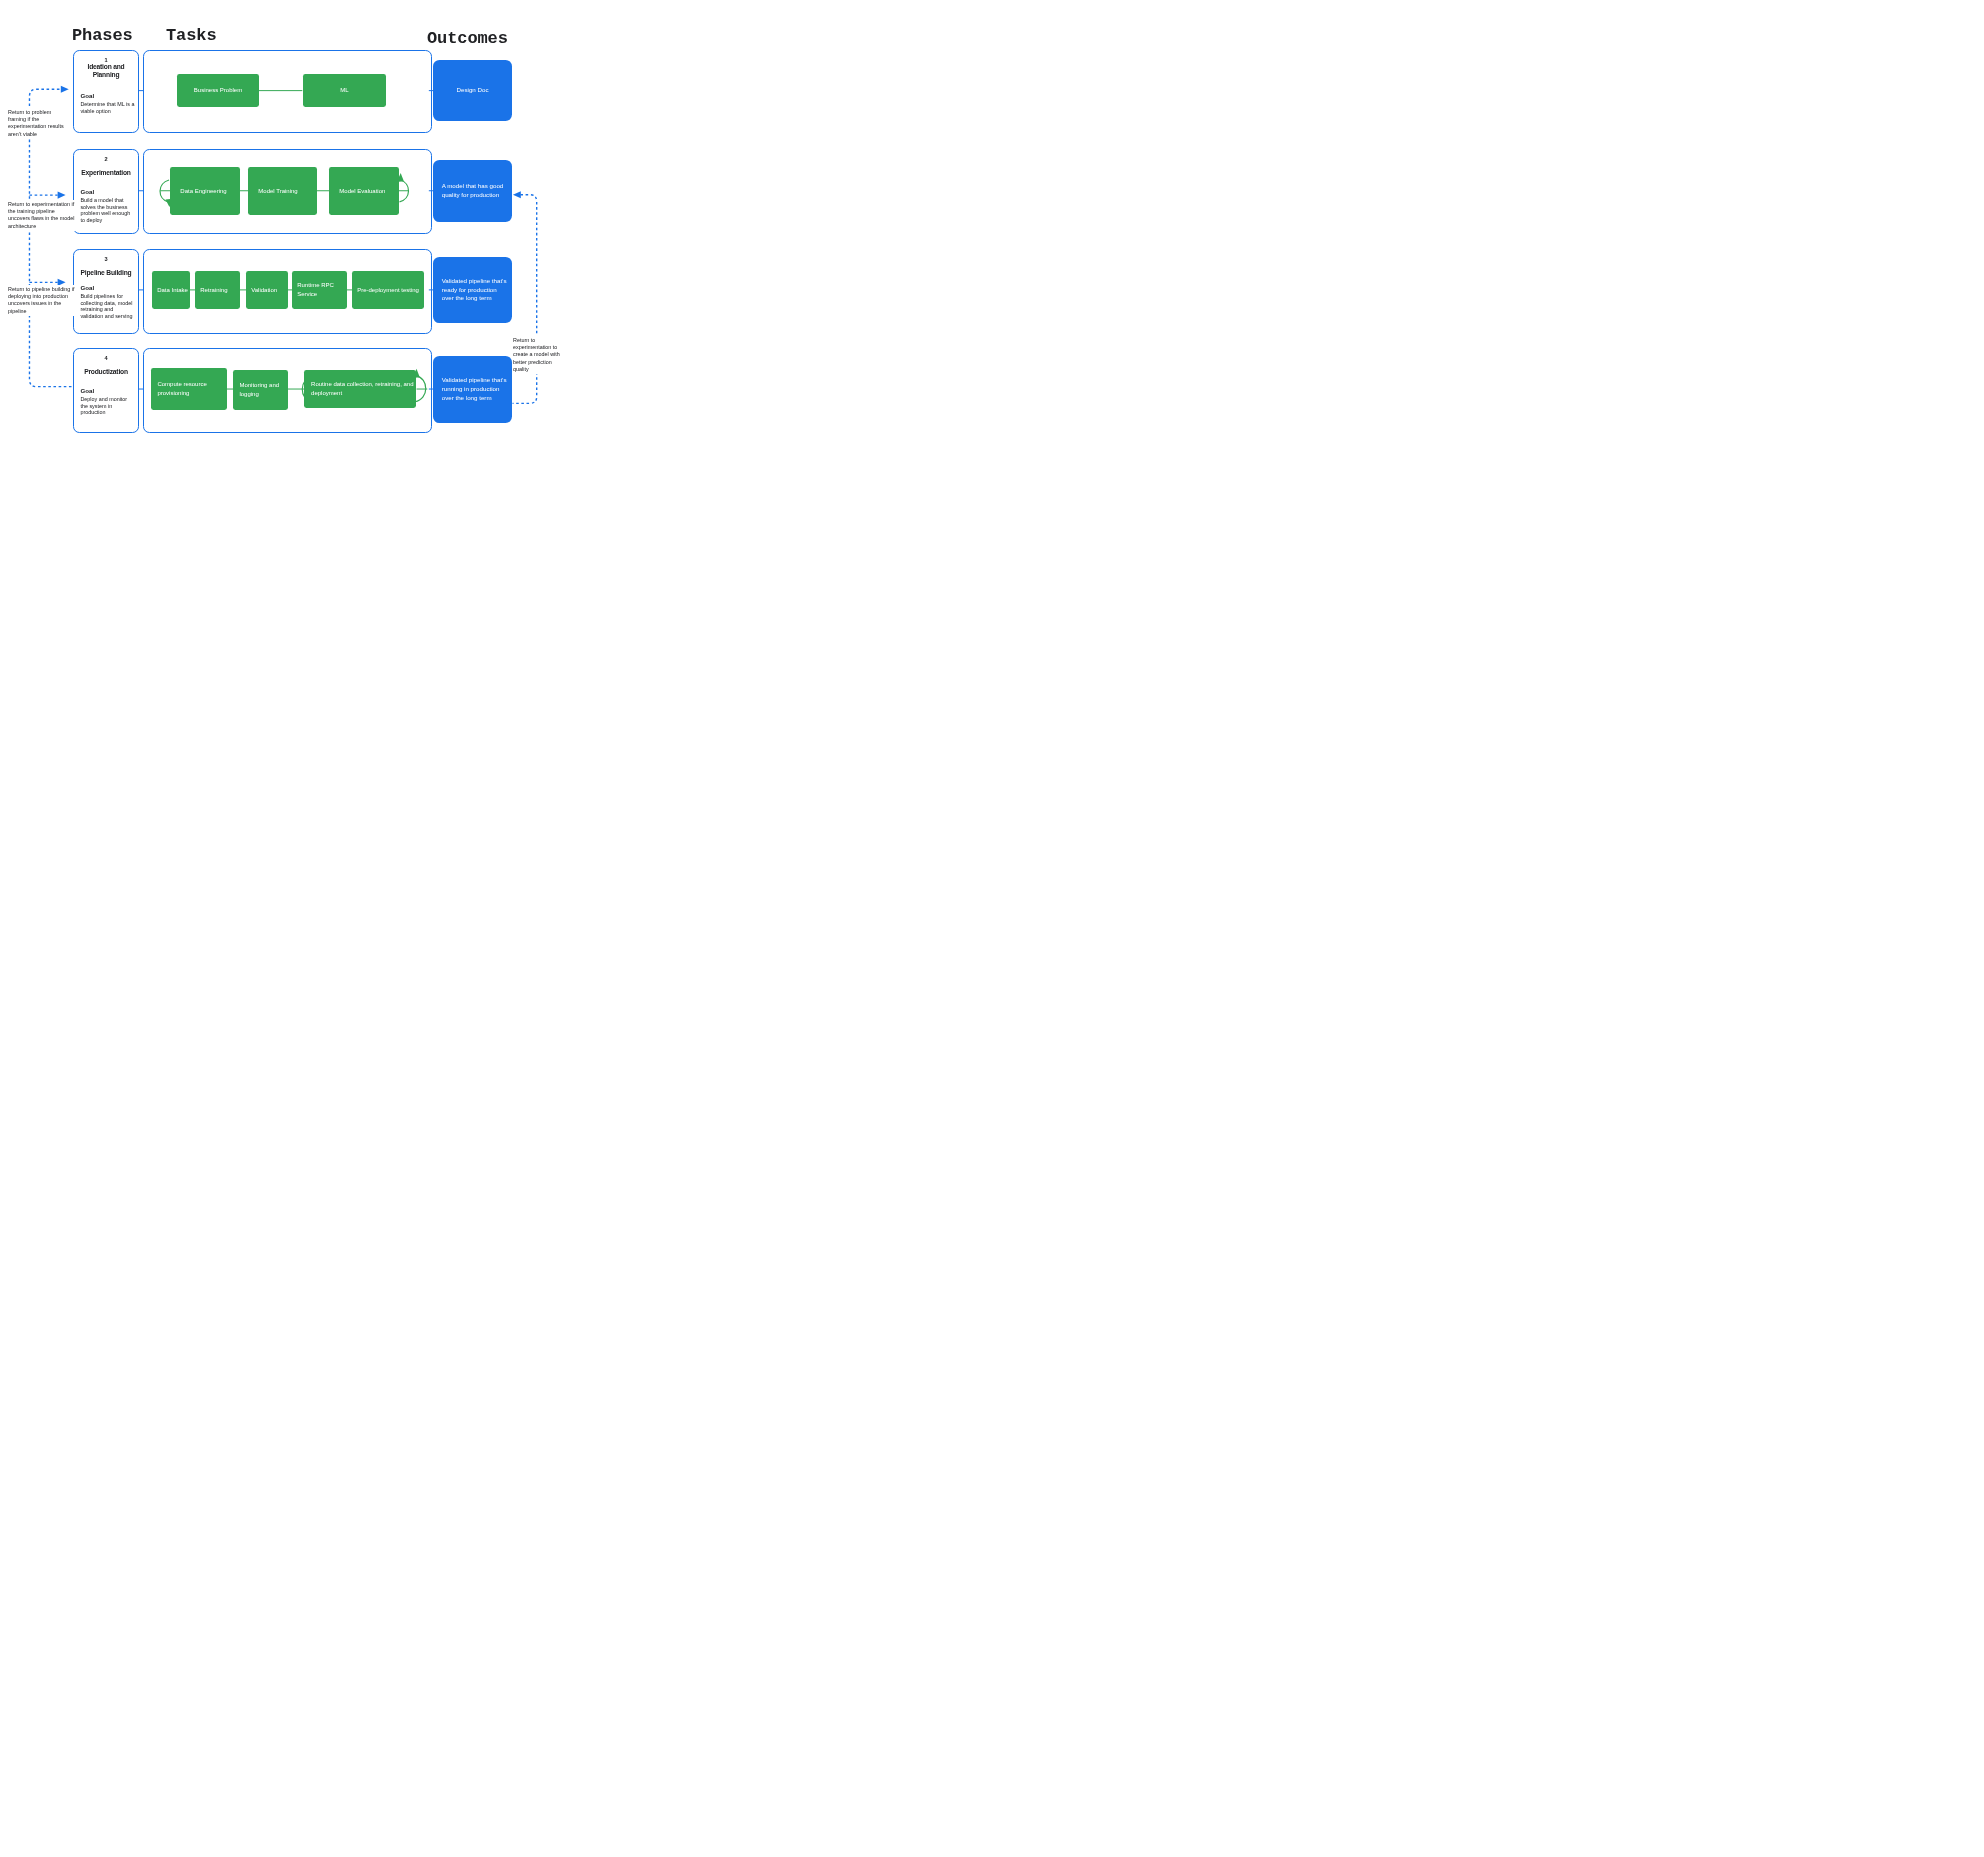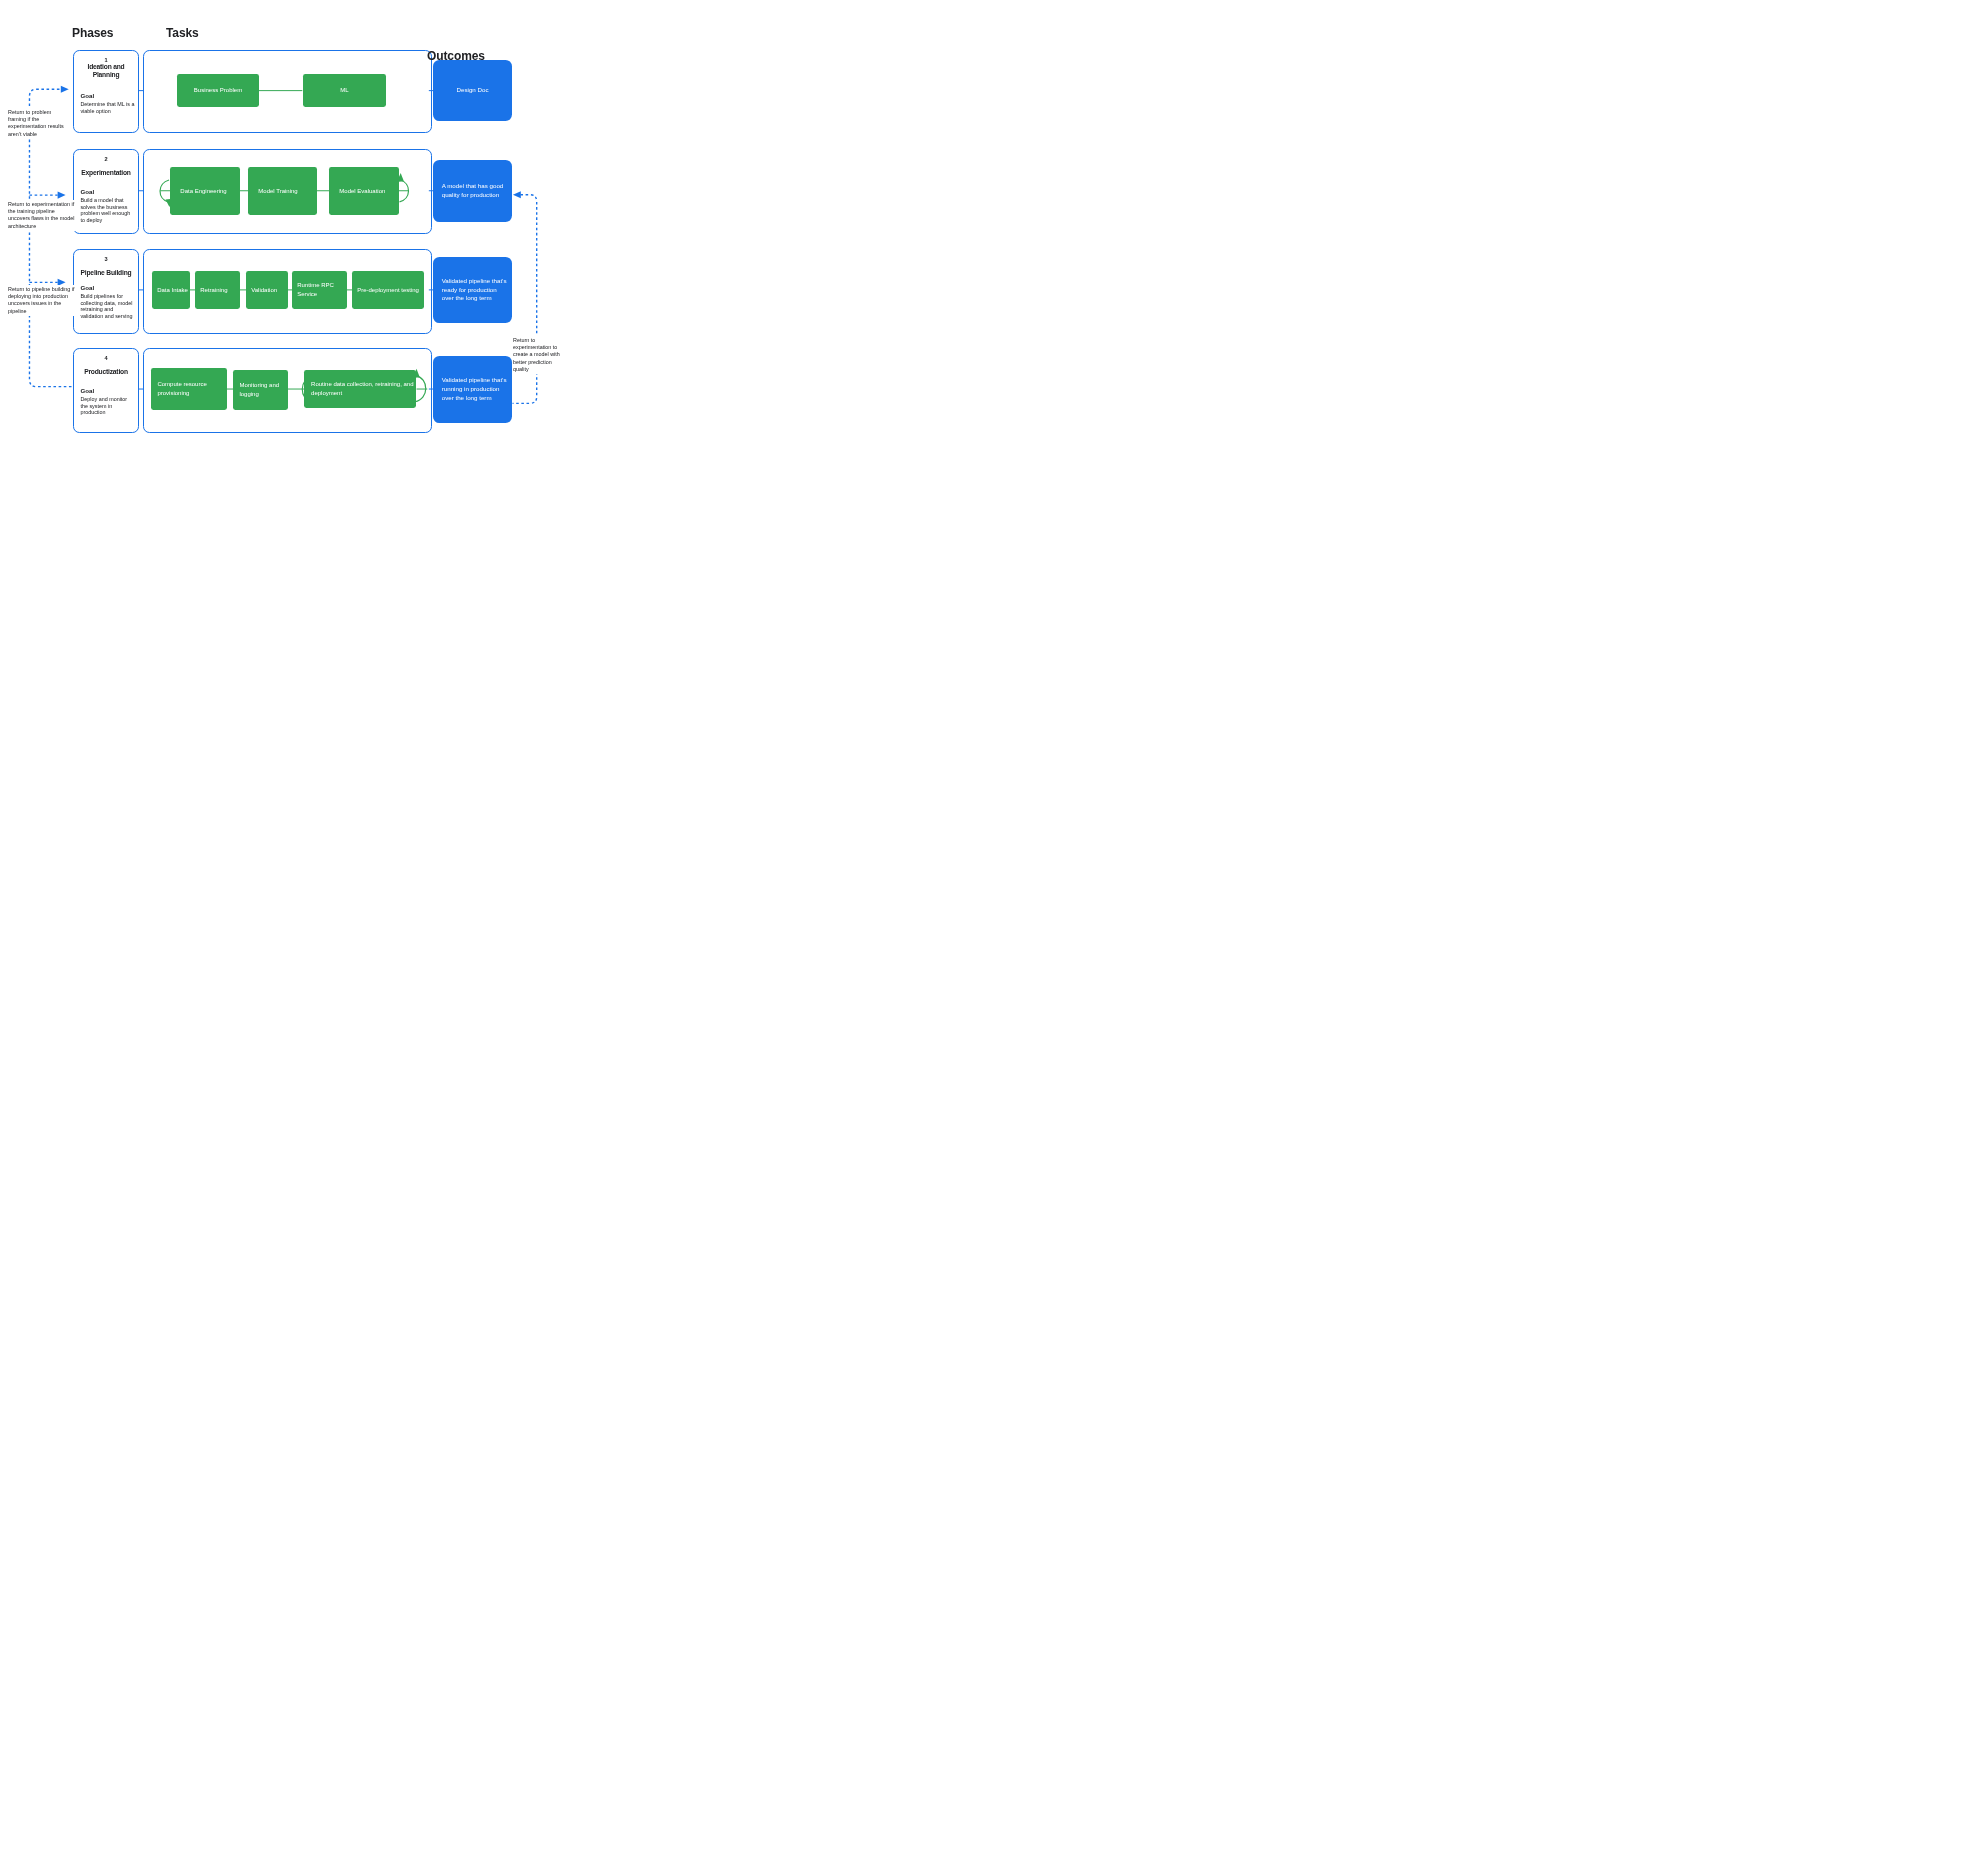--- a/index.html
+++ b/index.html
@@ -1,21 +1,21 @@
 <!DOCTYPE html>
 <html style="font-size:6.4px"><head>
 <meta charset="utf-8">
 <style>
   html,body{margin:0;padding:0;background:#ffffff;}
   body{font-family:"Liberation Sans", sans-serif;color:#202124;}
   #canvas{position:relative;width:563px;height:464px;background:#ffffff;overflow:hidden;}
-  .hdr{position:absolute;font-size:12px;font-weight:700;letter-spacing:-0.1px;z-index:3;}
+  .hdr{position:absolute;font-size:17px;font-weight:700;letter-spacing:-0.1px;z-index:3;font-family:Liberation Mono, monospace;}
   .hdr-phases{left:72px;top:26px;}
   .hdr-tasks{left:146px;top:26px;margin-left:20px;}
-  .hdr-outcomes{left:427px;top:29px;margin-top:20px;}
+  .hdr-outcomes{left:427px;top:29px;}
 
   svg.overlay{position:absolute;left:0;top:0;z-index:1;}
 
   .phase-box{position:absolute;background:#fff;border:1.2px solid #1a73e8;border-radius:6.4px;z-index:2;}
   .p1{left:73px;top:50px;width:64px;height:81px;}
   .p2{left:73px;top:149px;width:64px;height:83px;}
   .p3{left:73px;top:249px;width:64px;height:83px;}
   .p4{left:73px;top:348px;width:64px;height:83px;}
   .phase-num{position:absolute;left:0;right:0;top:5.6px;text-align:center;font-size:5.6px;font-weight:700;}
   .phase-title{position:absolute;left:1.6px;right:1.6px;top:19px;text-align:center;font-size:6.7px;font-weight:700;letter-spacing:-0.2px;line-height:1.18;}

